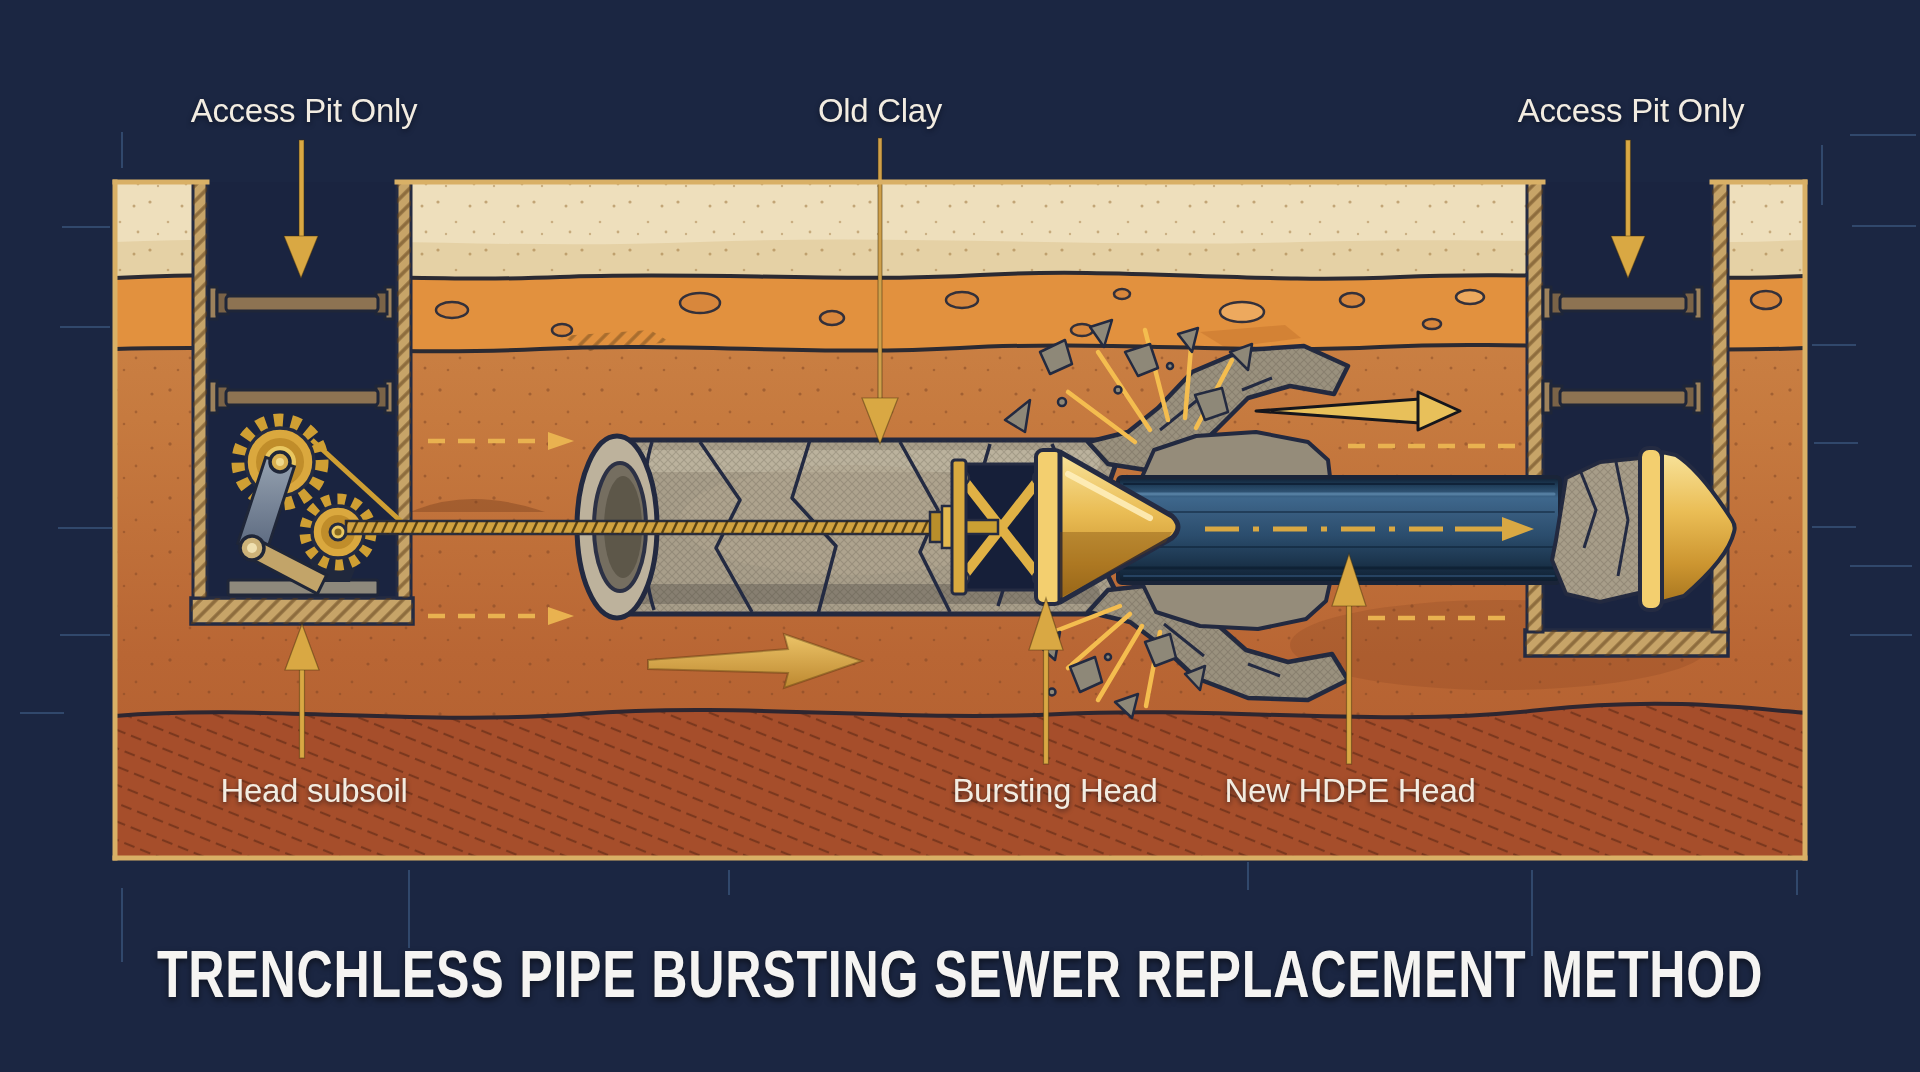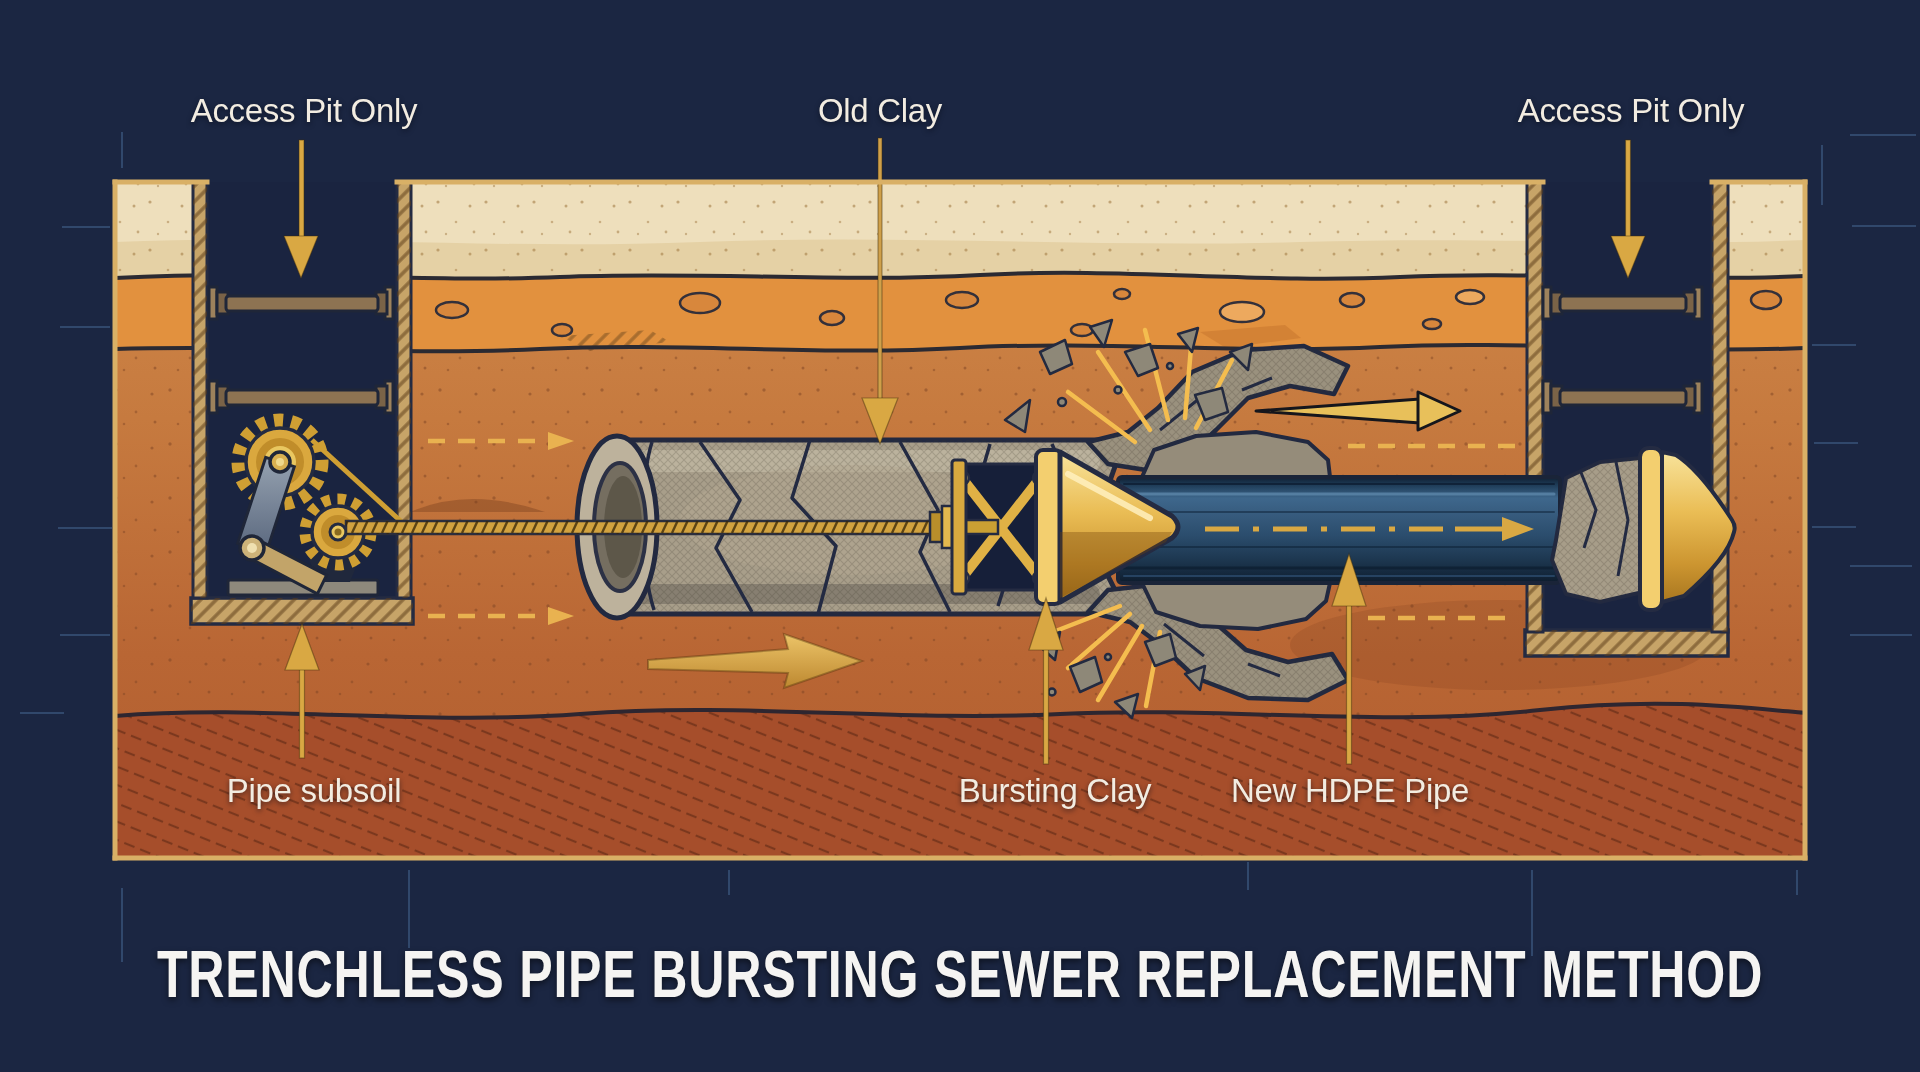--- a/index.html
+++ b/index.html
@@ -388,18 +388,18 @@
     <line x1="1712" y1="182" x2="1805" y2="182"></line>
     <line x1="115" y1="182" x2="115" y2="858"></line>
     <line x1="1805" y1="182" x2="1805" y2="858"></line>
     <line x1="115" y1="858" x2="1805" y2="858"></line>
   </g>
 </svg>
 
   <div class="callout" style="left:304px;top:111px">Access Pit Only</div>
   <div class="callout" style="left:880px;top:111px">Old Clay</div>
   <div class="callout" style="left:1631px;top:111px">Access Pit Only</div>
-  <div class="callout" style="left:314px;top:791px">Pipe subsoil</div>
-  <div class="callout" style="left:1055px;top:791px">Bursting Clay</div>
-  <div class="callout" style="left:1350px;top:791px">New HDPE Pipe</div>
+  <div class="callout" style="left:314px;top:791px">Head subsoil</div>
+  <div class="callout" style="left:1055px;top:791px">Bursting Head</div>
+  <div class="callout" style="left:1350px;top:791px">New HDPE Head</div>
 
   <div class="main-title">TRENCHLESS PIPE BURSTING SEWER REPLACEMENT METHOD</div>
 </div>
 
 </body></html>

